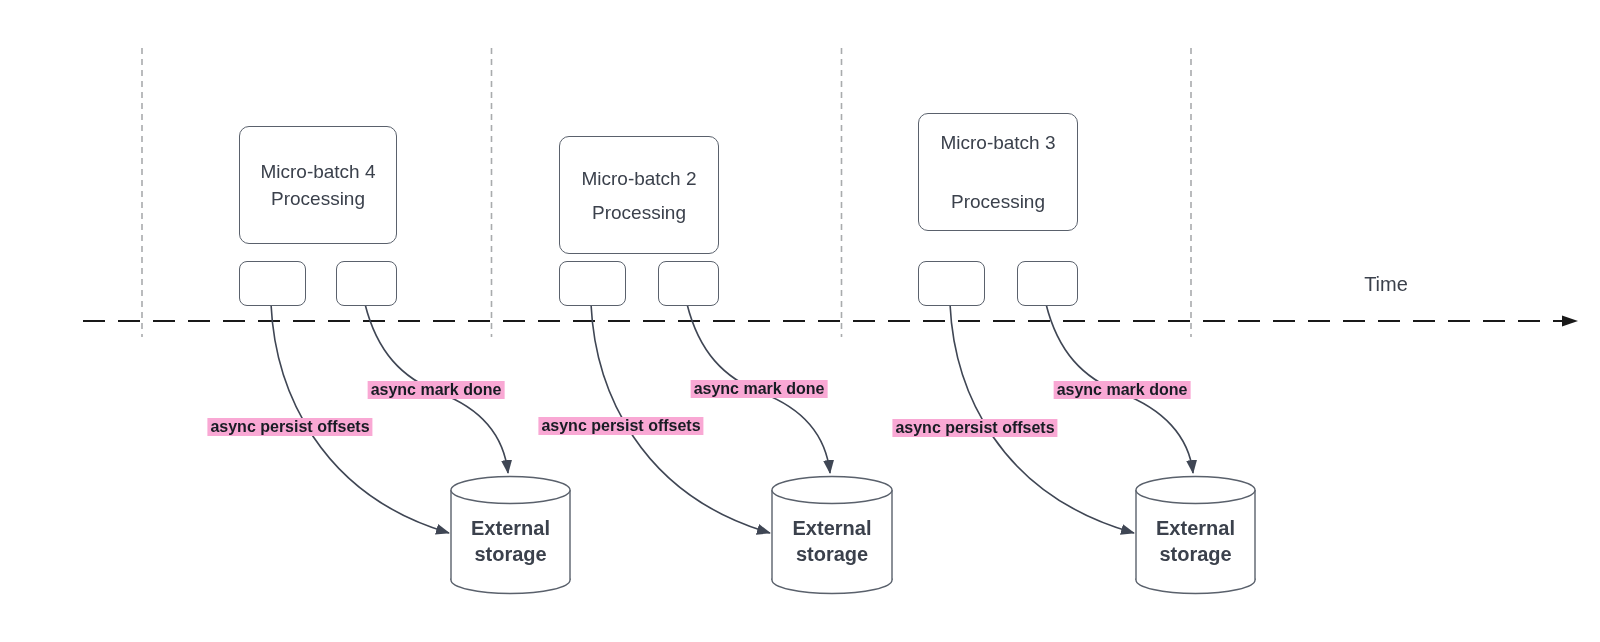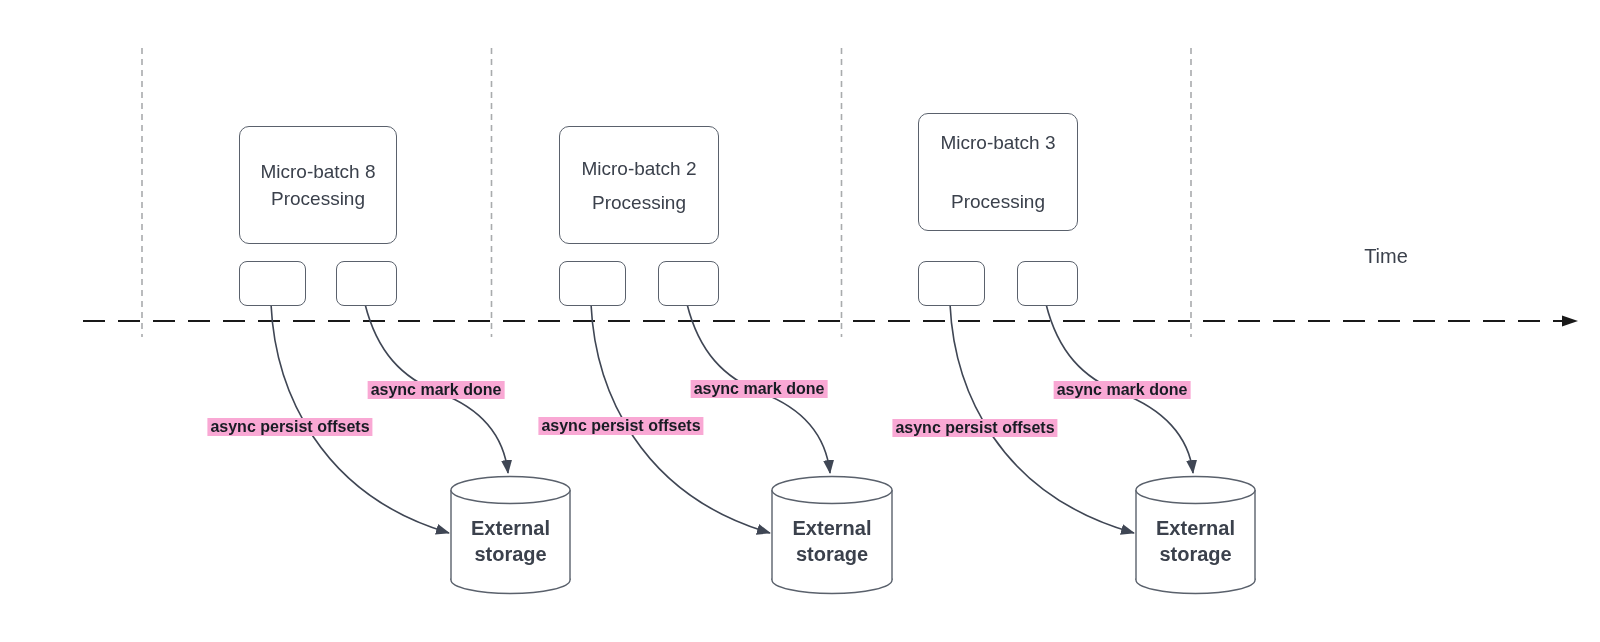--- a/index.html
+++ b/index.html
@@ -131,24 +131,24 @@
     <g>
       <ellipse class="cyl" cx="1195.5" cy="580" rx="59.5" ry="13.5"></ellipse>
       <rect class="cyl-mask" x="1136" y="490" width="119" height="90"></rect>
       <line class="cyl-side" x1="1136" y1="490" x2="1136" y2="580"></line>
       <line class="cyl-side" x1="1255" y1="490" x2="1255" y2="580"></line>
       <ellipse class="cyl" cx="1195.5" cy="490" rx="59.5" ry="13.5"></ellipse>
     </g>
   </svg>
 
   <div class="abs box" style="left:239px; top:126px; width:156px; height:116px;">
-    <span>Micro-batch 8</span>
+    <span>Micro-batch 4</span>
     <span>Processing</span>
   </div>
-  <div class="abs box" style="left:559px; top:126px; width:158px; height:116px;gap:7px;">
+  <div class="abs box" style="left:559px; top:136px; width:158px; height:116px;gap:7px;">
     <span>Micro-batch 2</span>
     <span>Processing</span>
   </div>
   <div class="abs box" style="left:918px; top:113px; width:158px; height:116px;gap:32px;">
     <span>Micro-batch 3</span>
     <span>Processing</span>
   </div>
 
   <div class="abs mini" style="left:239px;  top:261px; width:65px; height:43px;"></div>
   <div class="abs mini" style="left:336px;  top:261px; width:59px; height:43px;"></div>
@@ -170,15 +170,15 @@
   </div>
   <div class="abs storage-label" style="left:832px; top:541px;">
     <div>External</div>
     <div>storage</div>
   </div>
   <div class="abs storage-label" style="left:1195.5px; top:541px;">
     <div>External</div>
     <div>storage</div>
   </div>
 
-  <div class="abs time-label" style="left:1386px; top:256px;">Time</div>
+  <div class="abs time-label" style="left:1386px; top:284px;">Time</div>
 
 </div>
 
 </body></html>

